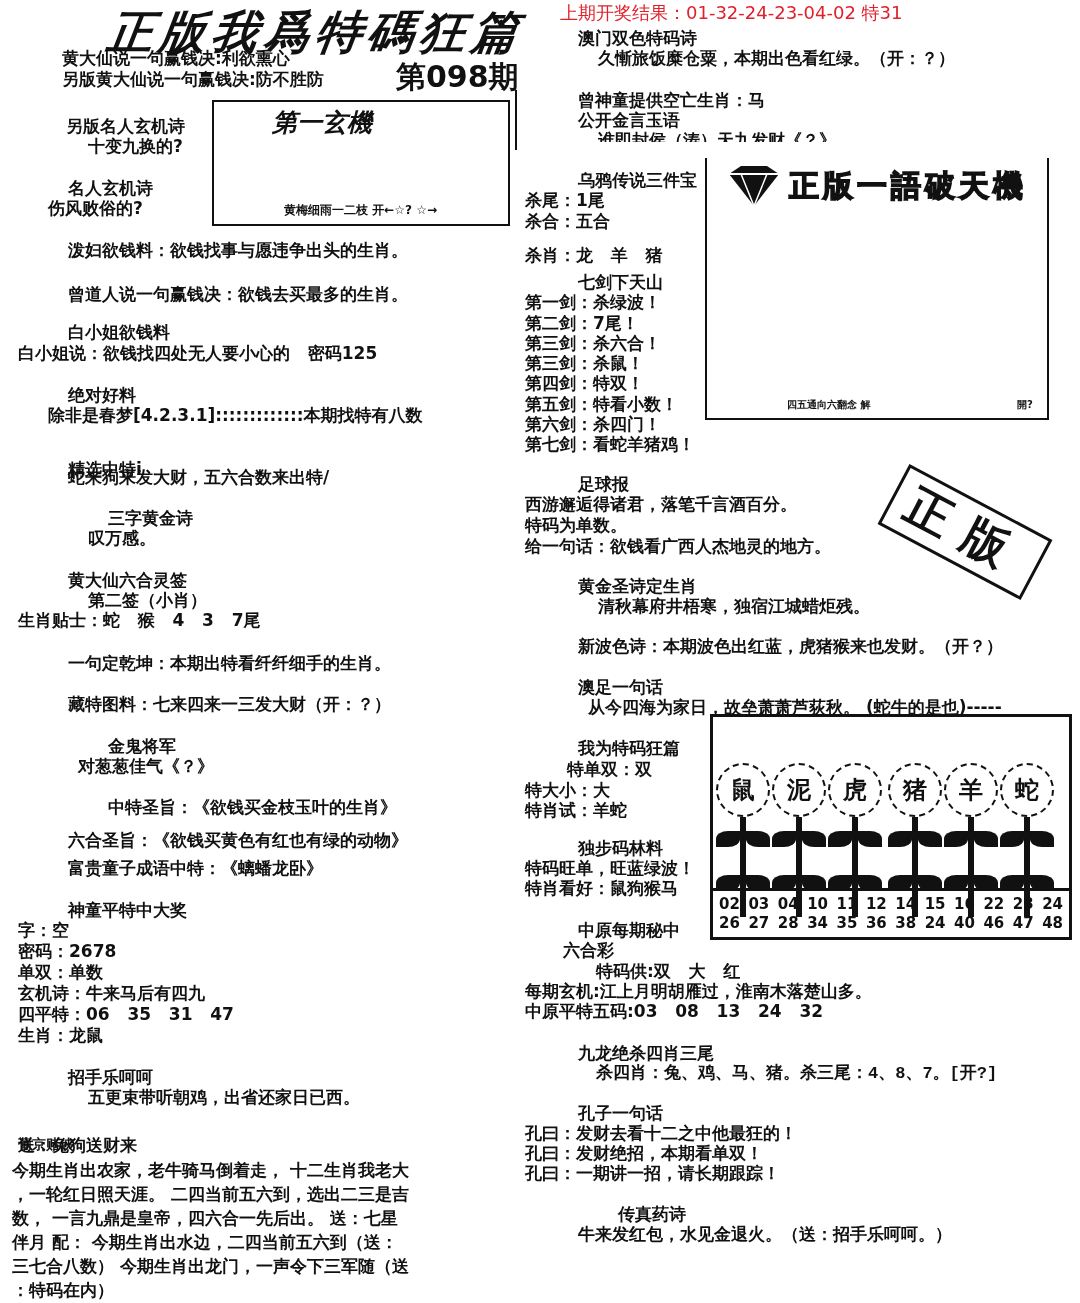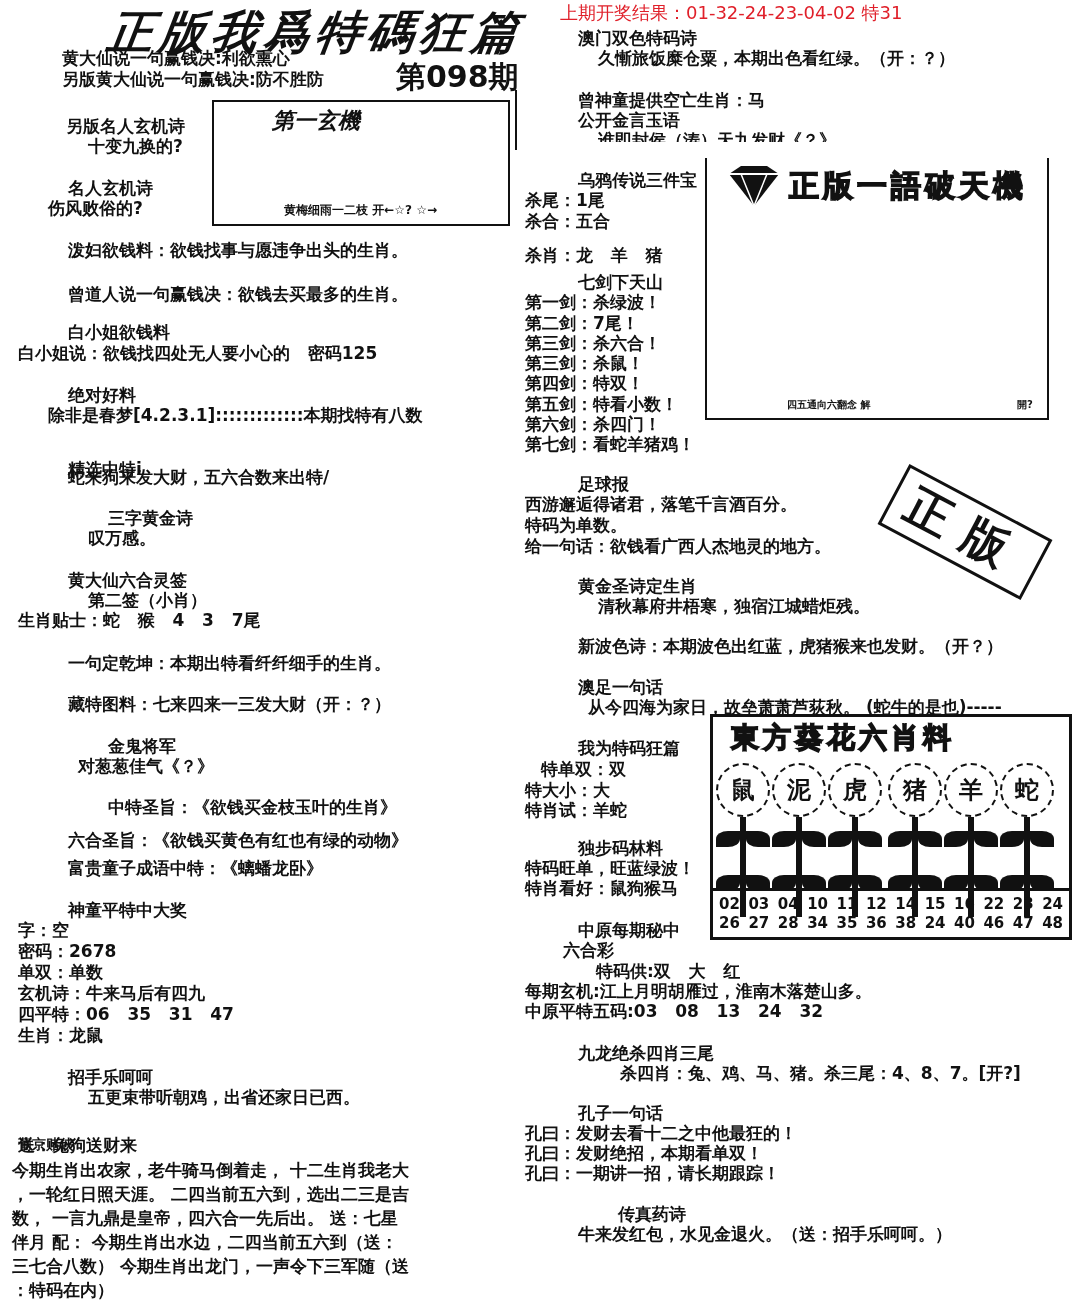--- a/index.html
+++ b/index.html
@@ -10,21 +10,21 @@
     }
     .abs { position: absolute; white-space: pre; }
     .t { font-size: 17px; line-height: 21px; font-weight: bold; }
     .title {
       font-size: 46px; font-weight: 900; font-style: italic; letter-spacing: 6px;
       line-height: 52px; transform: skewX(-8deg);
     }
     .issue { font-size: 30px; font-weight: bold; line-height: 34px; }
     .banner { color: #e0202a; font-size: 18px; line-height: 22px; font-weight: normal; }
     .box { position: absolute; border: 2px solid #111; background: #fff; }
-    .box-title { font-size: 22px; font-weight: 900; font-style: italic; }
+    .box-title { font-size: 25px; font-weight: 900; font-style: italic; }
     .small { font-size: 12px; font-weight: bold; }
     .outline-title {
       font-family: "DejaVu Serif", serif; font-size: 30px; font-weight: bold;
       color: #fff; -webkit-text-stroke: 1.5px #111; letter-spacing: 4px;
     }
     .stamp {
       position: absolute; border: 3px solid #111; transform: rotate(28deg);
       font-size: 46px; font-weight: 900; padding: 0 14px; letter-spacing: 18px;
       background: #fff;
     }
@@ -143,29 +143,28 @@
 
 <div class="stamp" style="left:884px;top:498px;">正版</div>
 
 <div class="abs t" style="left:578px;top:576px;">黄金圣诗定生肖</div>
 <div class="abs t" style="left:598px;top:596px;">清秋幕府井梧寒，独宿江城蜡炬残。</div>
 <div class="abs t" style="left:578px;top:636px;">新波色诗：本期波色出红蓝，虎猪猴来也发财。（开？）</div>
 <div class="abs t" style="left:578px;top:677px;">澳足一句话</div>
 <div class="abs t" style="left:588px;top:697px;">从今四海为家日，故垒萧萧芦荻秋。 (蛇牛的是也)-----</div>
 
 <div class="abs t" style="left:578px;top:738px;">我为特码狂篇</div>
-<div class="abs t" style="left:520px;top:759px;padding-left:21px;">特单双：双</div>
+<div class="abs t" style="left:546px;top:759px;padding-left:21px;">特单双：双</div>
 <div class="abs t" style="left:525px;top:780px;">特大小：大</div>
 <div class="abs t" style="left:525px;top:800px;">特肖试：羊蛇</div>
 <div class="abs t" style="left:578px;top:838px;">独步码林料</div>
 <div class="abs t" style="left:525px;top:858px;">特码旺单，旺蓝绿波！</div>
 <div class="abs t" style="left:525px;top:878px;">特肖看好：鼠狗猴马</div>
 
 <div class="sun-panel" style="left:710px;top:714px;width:356px;height:220px;">
-  <div class="abs outline-title" style="left:18px;top:2px;font-size:28px;">東方葵花六肖料</div>
   <div class="flower" style="left:0px;top:46px;">
     <div class="head">鼠</div>
     <div class="stem">
         <span class="leaf" style="left:-24px;top:14px;"></span>
         <span class="leaf" style="left:6px;top:14px;transform:scaleX(-1);"></span>
         <span class="leaf" style="left:-24px;top:58px;"></span>
         <span class="leaf" style="left:6px;top:58px;transform:scaleX(-1);"></span>
       </div>
   </div>
   <div class="flower" style="left:56px;top:46px;">
@@ -245,21 +244,21 @@
   </div>
 </div>
 
 <div class="abs t" style="left:578px;top:920px;">中原每期秘中</div>
 <div class="abs t" style="left:563px;top:940px;">六合彩</div>
 <div class="abs t" style="left:596px;top:961px;">特码供:双   大   红</div>
 <div class="abs t" style="left:525px;top:981px;">每期玄机:江上月明胡雁过，淮南木落楚山多。</div>
 <div class="abs t" style="left:525px;top:1001px;">中原平特五码:03   08   13   24   32</div>
 
 <div class="abs t" style="left:578px;top:1043px;">九龙绝杀四肖三尾</div>
-<div class="abs t" style="left:620px;top:1063px;">杀四肖：兔、鸡、马、猪。杀三尾：4、8、7。[开?]</div>
+<div class="abs t" style="left:596px;top:1063px;font-family:Liberation Mono, monospace;">杀四肖：兔、鸡、马、猪。杀三尾：4、8、7。[开?]</div>
 
 <div class="abs t" style="left:578px;top:1103px;">孔子一句话</div>
 <div class="abs t" style="left:525px;top:1123px;">孔曰：发财去看十二之中他最狂的！</div>
 <div class="abs t" style="left:525px;top:1143px;">孔曰：发财绝招，本期看单双！</div>
 <div class="abs t" style="left:525px;top:1163px;">孔曰：一期讲一招，请长期跟踪！</div>
 
 <div class="abs t" style="left:618px;top:1204px;">传真药诗</div>
 <div class="abs t" style="left:578px;top:1224px;">牛来发红包，水见金退火。（送：招手乐呵呵。）</div>
 
 </body></html>

